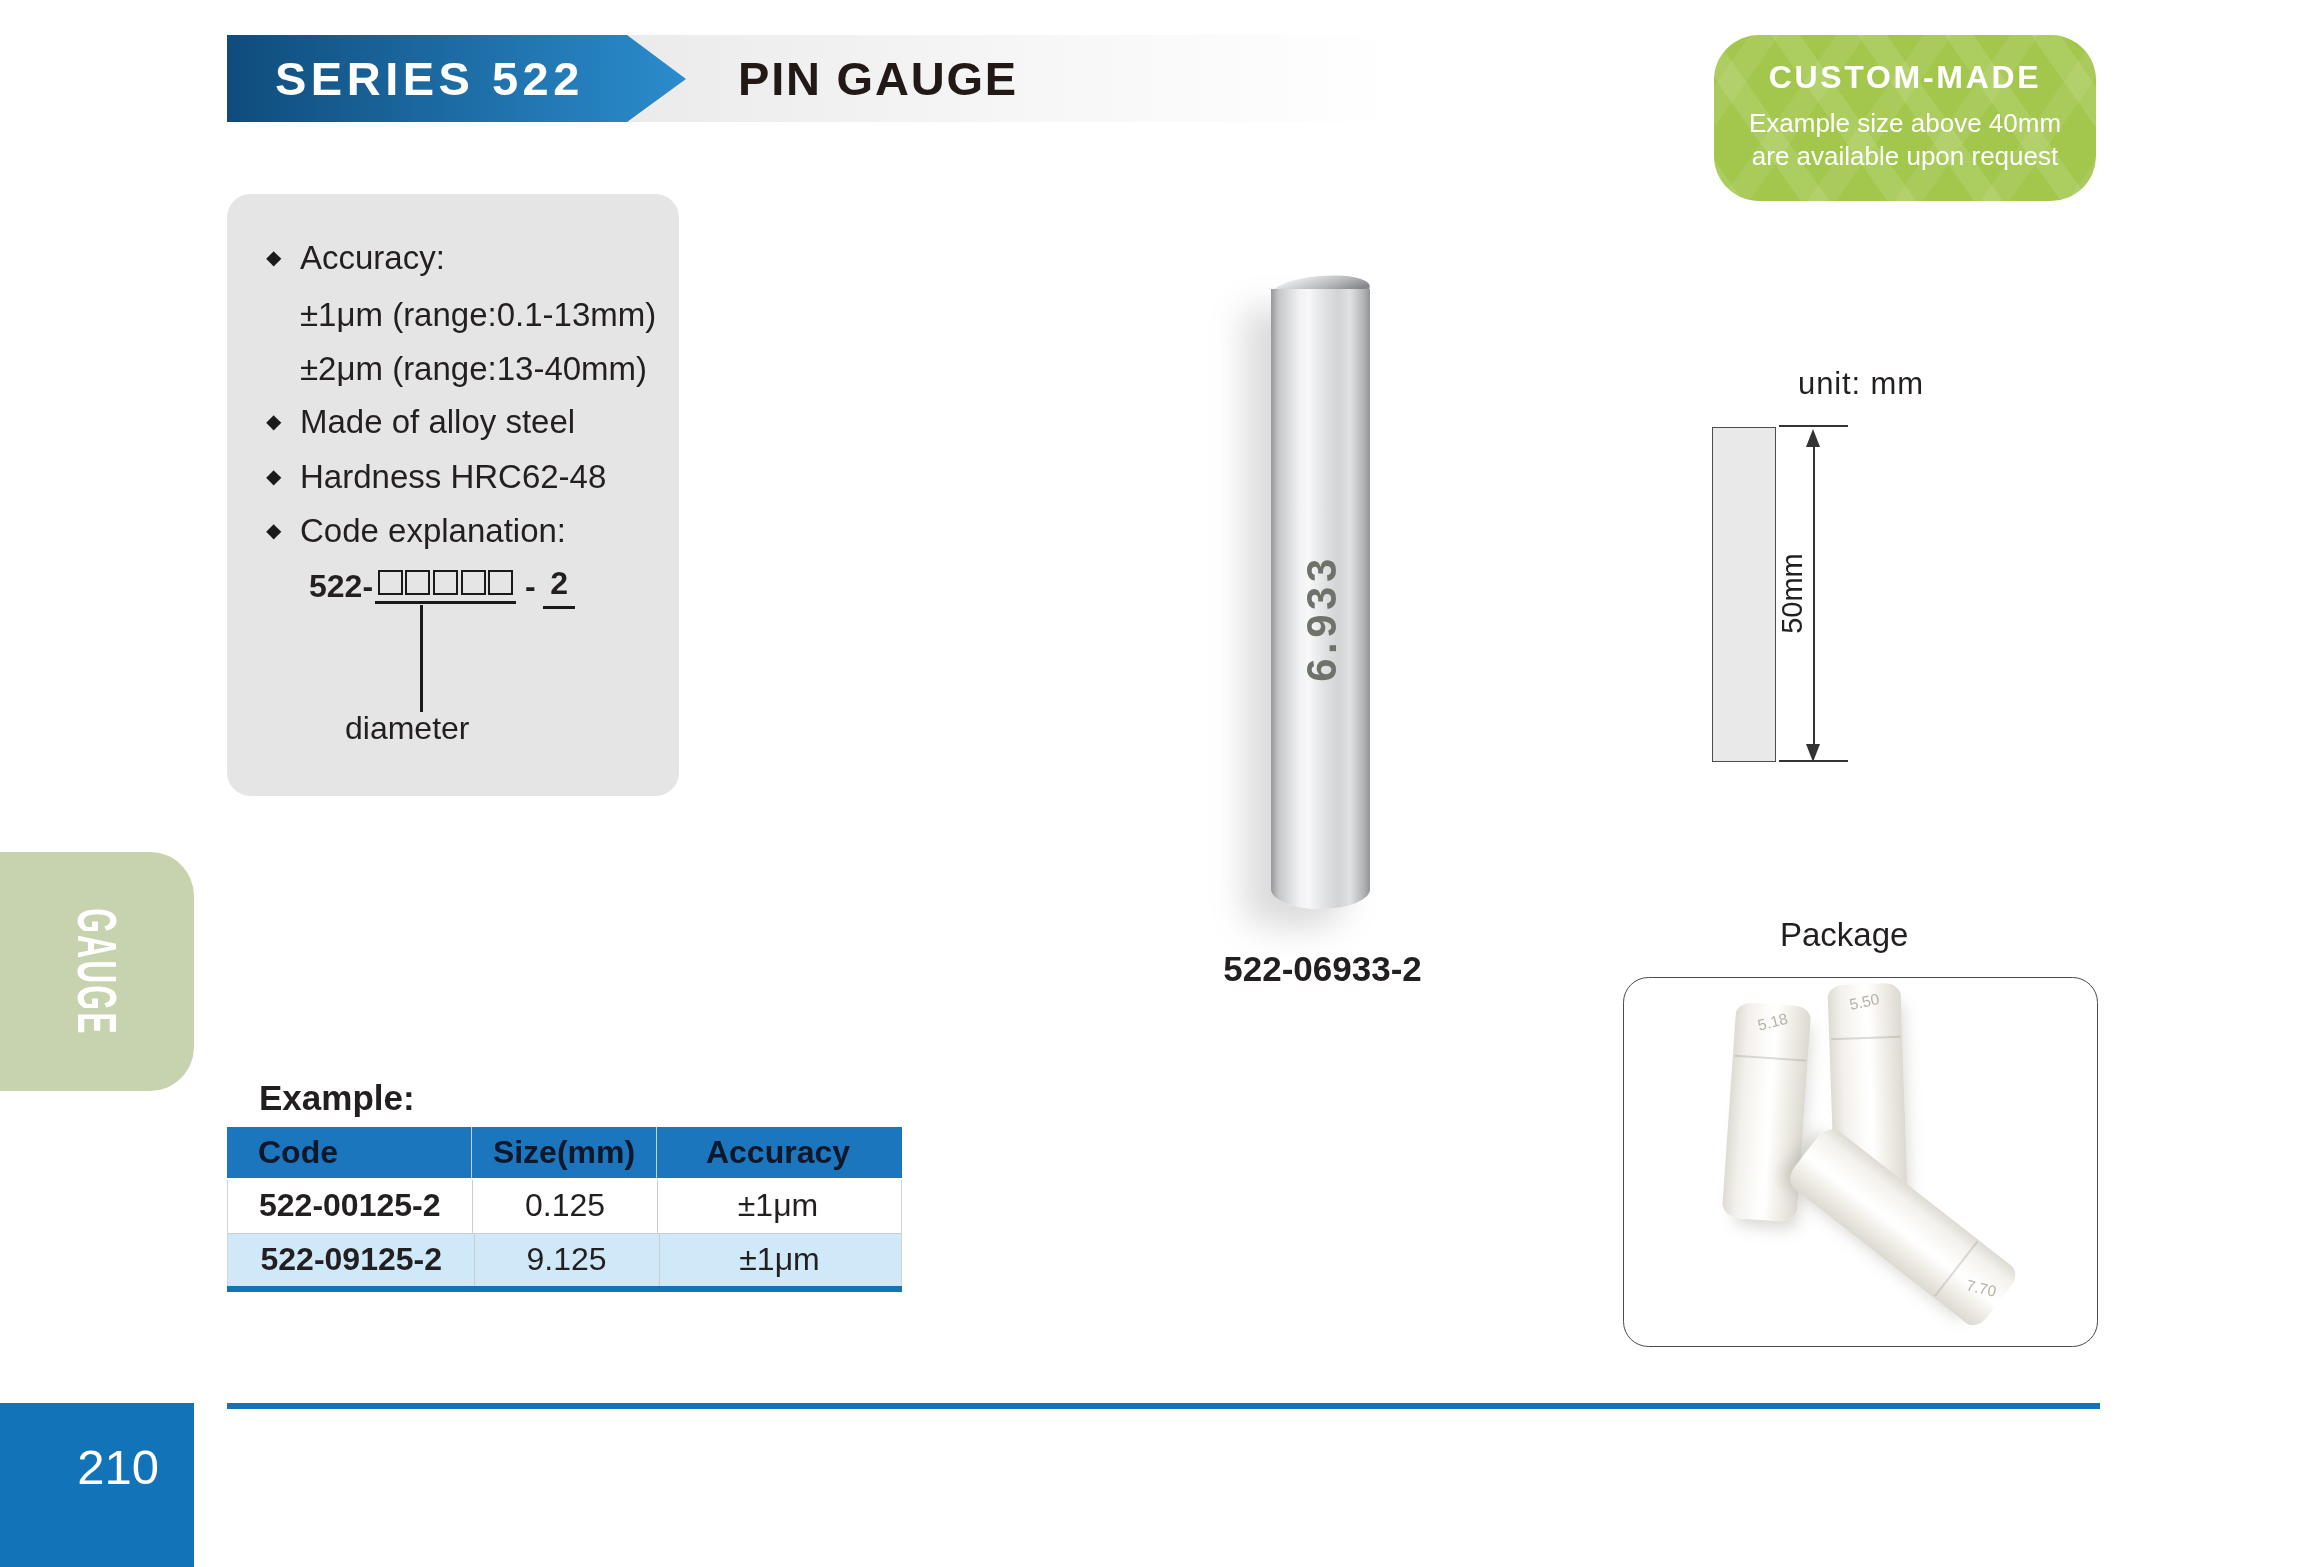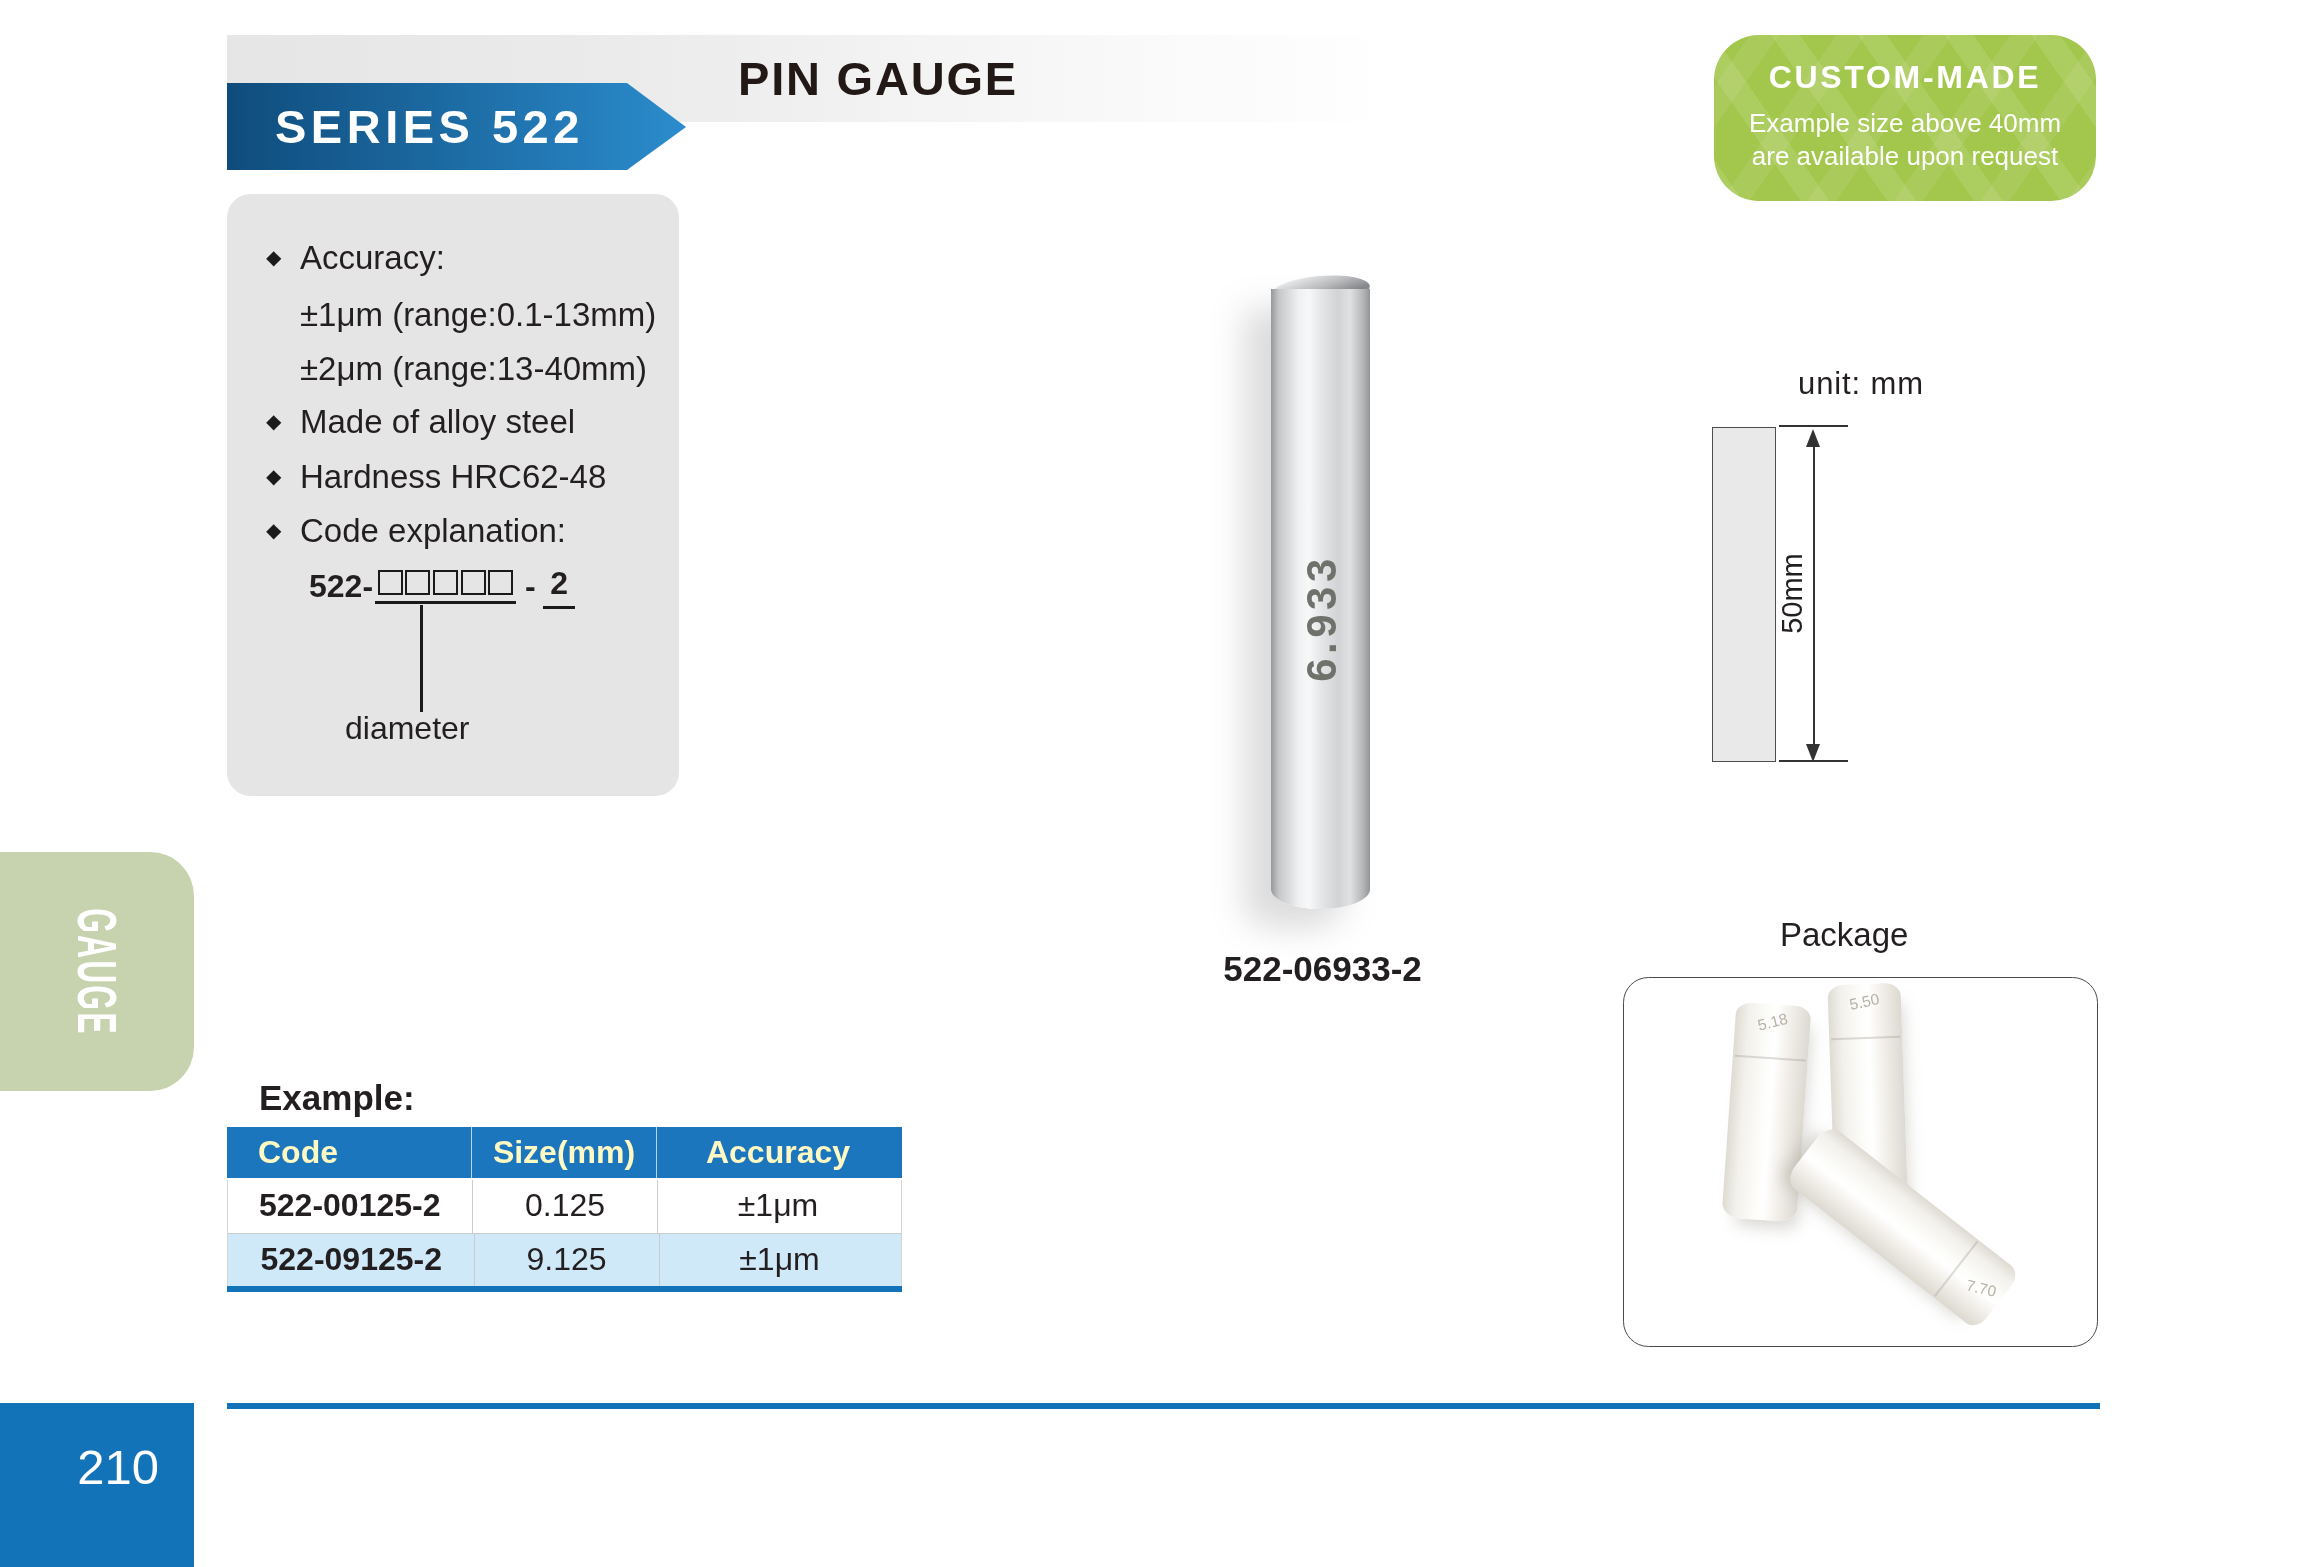--- a/index.html
+++ b/index.html
@@ -4,21 +4,21 @@
 <style>
   html,body{margin:0;padding:0;background:#ffffff;}
   .page{position:relative;width:2319px;height:1567px;background:#ffffff;overflow:hidden;
         font-family:"Liberation Sans", sans-serif;color:#231f20;}
 
   
   .header-strip{position:absolute;left:227px;top:35px;width:1168px;height:87px;
     background:linear-gradient(90deg,#e6e6e6 0%,#ebebeb 35%,#f7f7f7 70%,#ffffff 100%);}
   .series-banner{position:absolute;left:227px;top:35px;width:459px;height:87px;
     background:linear-gradient(90deg,var(--banner-blue-dark,#0f4c7c),var(--banner-blue-light,#2b8ccd));
-    clip-path:polygon(0 0,400px 0,459px 44px,400px 87px,0 87px);margin-top:48px;}
+    clip-path:polygon(0 0,400px 0,459px 44px,400px 87px,0 87px);}
   .series-banner .series-text{position:absolute;left:48px;top:0;line-height:87px;
     color:#ffffff;font-size:47px;font-weight:bold;letter-spacing:4.5px;}
   .page-title{position:absolute;left:738px;top:35px;line-height:87px;
     font-size:47px;font-weight:bold;letter-spacing:1.8px;color:#221815;}
 
   
   .badge{position:absolute;left:1714px;top:35px;width:382px;height:166px;border-radius:45px;
     background:var(--badge-green,#a3c74d);overflow:hidden;text-align:center;}
   .badge::before{content:'';position:absolute;inset:0;
     background:repeating-linear-gradient(55deg,rgba(255,255,255,0.10) 0 23.6px,transparent 23.6px 71px),
@@ -88,21 +88,21 @@
   .tube2 .tlabel{transform:rotate(-10deg);}
   .tube3{left:242px;top:127px;width:73px;height:244px;transform:rotate(128deg);}
   .tube3 .tlabel{transform:rotate(-115deg);top:12.7px;}
 
   
   .example-label{position:absolute;left:259px;top:1078px;font-size:35px;font-weight:bold;}
   .example-table{position:absolute;left:227px;top:1127px;width:675px;
     border-bottom:6.4px solid var(--accent-blue,#1273b8);box-sizing:border-box;}
   .thead{display:flex;height:51px;background:var(--table-header-blue,#1b76bd);
     border-bottom:2.7px solid #ffffff;}
-  .th{line-height:51px;color:#fef9c3;font-size:32px;font-weight:bold;box-sizing:border-box;}
+  .th{line-height:51px;color:#0f172a;font-size:32px;font-weight:bold;box-sizing:border-box;}
   .th-code{width:245px;padding-left:31px;border-right:1.8px solid rgba(255,255,255,0.7);}
   .th-size{width:185px;text-align:center;border-right:1.8px solid rgba(255,255,255,0.7);}
   .th-acc{width:242px;text-align:center;}
   .trow{display:flex;height:53px;background:#ffffff;border-top:1.8px solid #cccccc;
     border-left:0.9px solid #d5d5d5;border-right:0.9px solid #d5d5d5;box-sizing:border-box;}
   .trow.first{border-top:none;}
   .trow.alt{background:var(--table-row-alt,#cfe9f9);justify-content:center;}
   .td{line-height:51px;font-size:32px;box-sizing:border-box;}
   .td-code{width:245px;padding-left:31px;font-weight:bold;border-right:1.8px solid #cccccc;}
   .td-size{width:185px;text-align:center;border-right:1.8px solid #cccccc;}

